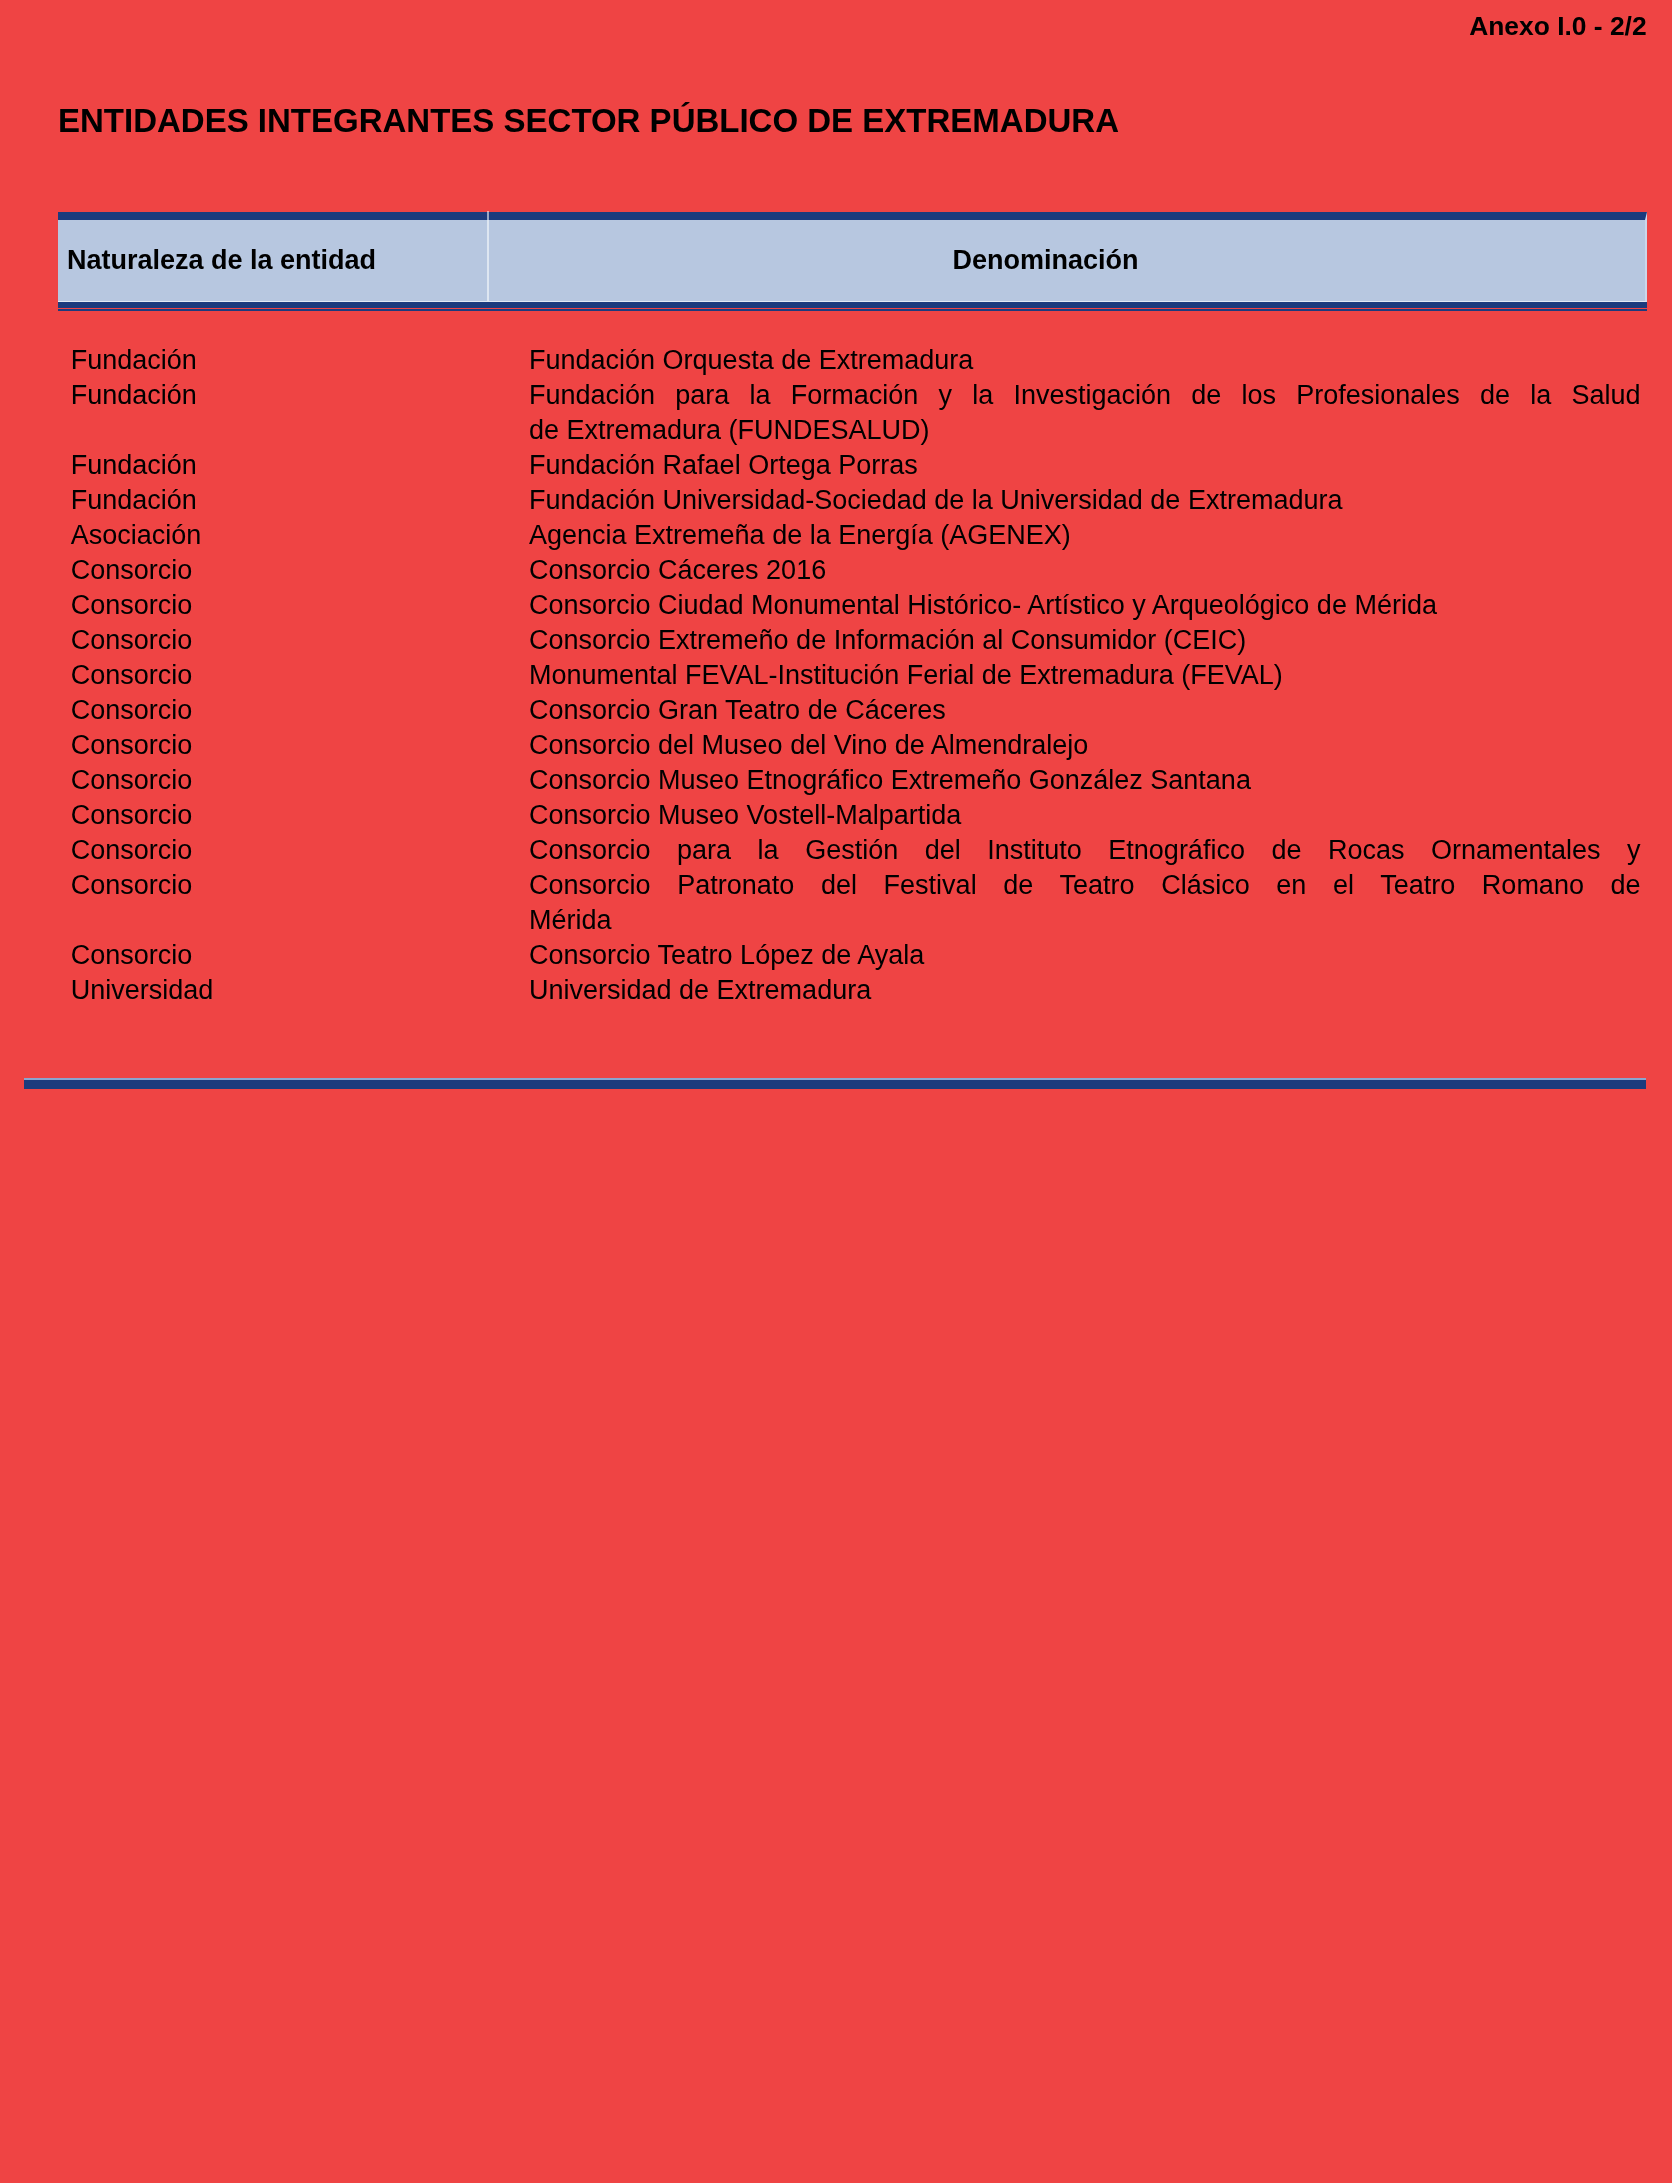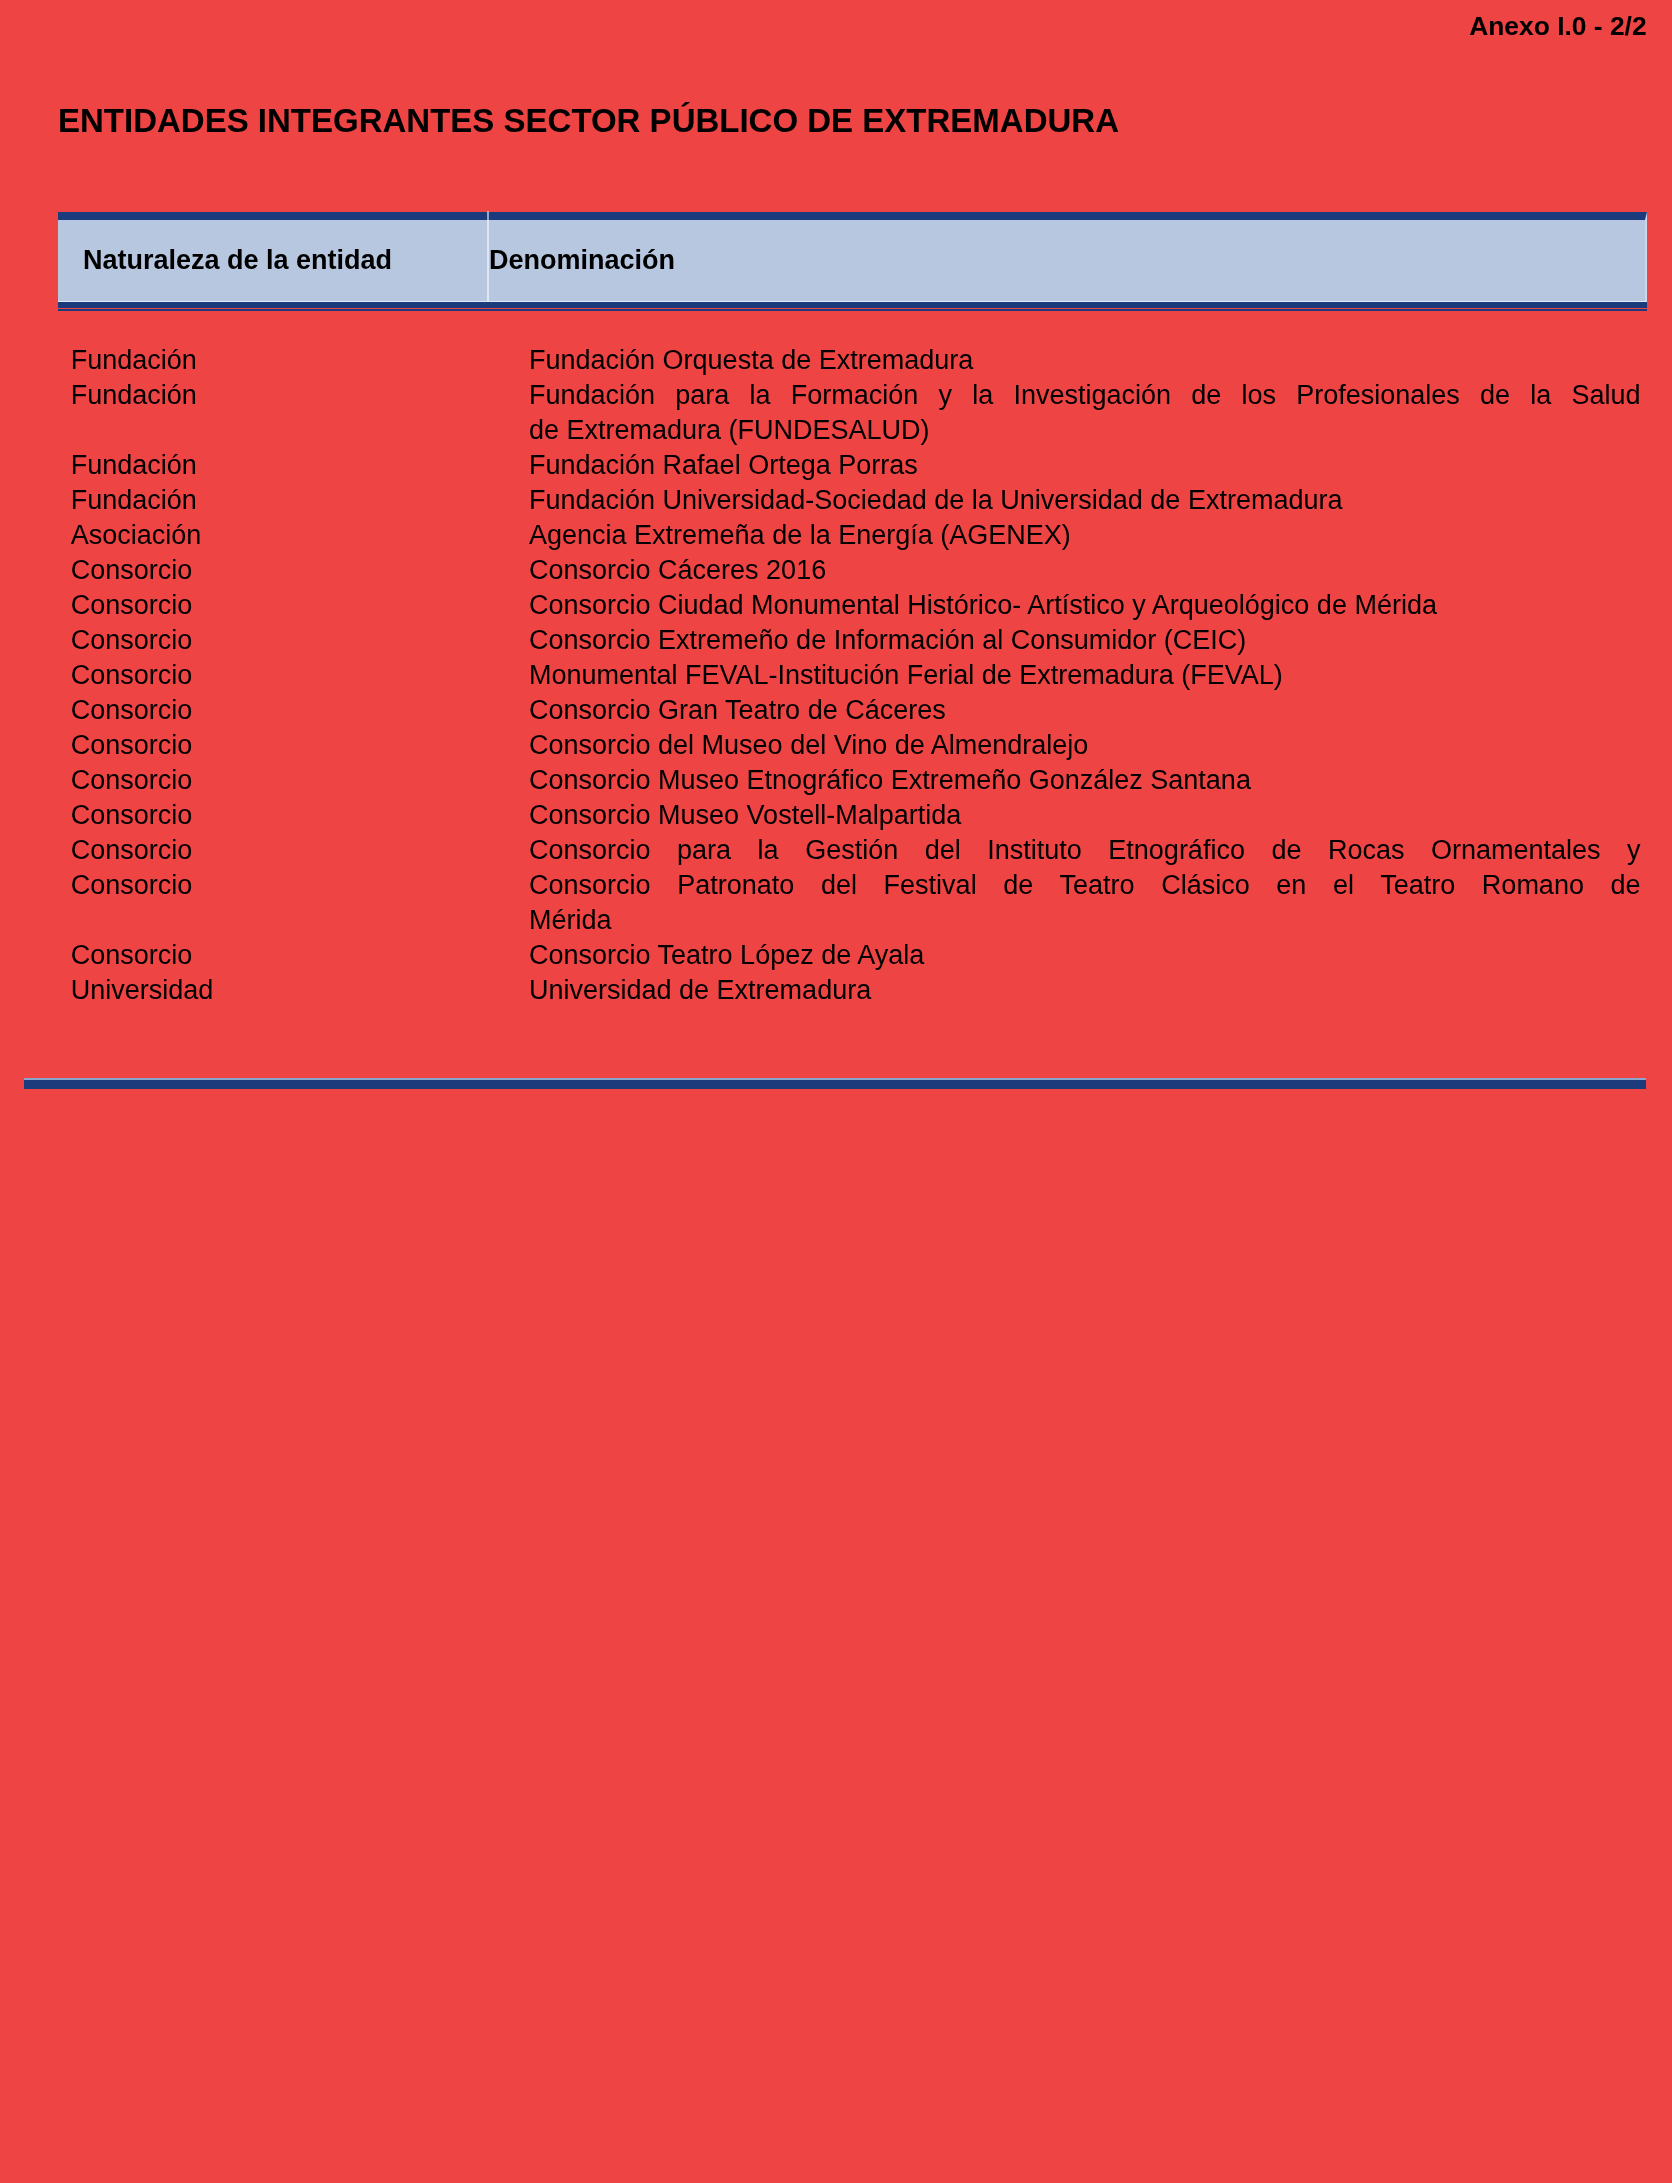--- a/index.html
+++ b/index.html
@@ -26,22 +26,22 @@
   .thead {
     position:relative;
     display:flex; align-items:center;
     height:90px;
     background:#b7c7e0;
     border-top:8.8px solid #1c3b7d;
     border-bottom:1.6px solid #e2e8f2;
     border-right:2.4px solid #ccd7ea;
   }
   .th { font-size:27px; font-weight:bold; }
-  .th-nat { width:431px; padding-left:25px; }
-  .th-den { flex:1; }
+  .th-nat { width:388px; padding-left:9px; }
+  .th-den { flex:1; text-align:center; }
   .vdivider {
     position:absolute; top:-8.8px; bottom:0; left:429px; width:1.6px;
     background:rgba(255,255,255,0.55);
   }
   .rule-thick { height:5.6px; background:#1c3b7d; }
   .rule-thin  { height:1.6px; background:#1c3b7d; margin-top:1.6px; }
   .tbody {
     margin-top:32px;
     font-size:27px; line-height:35px;
   }

